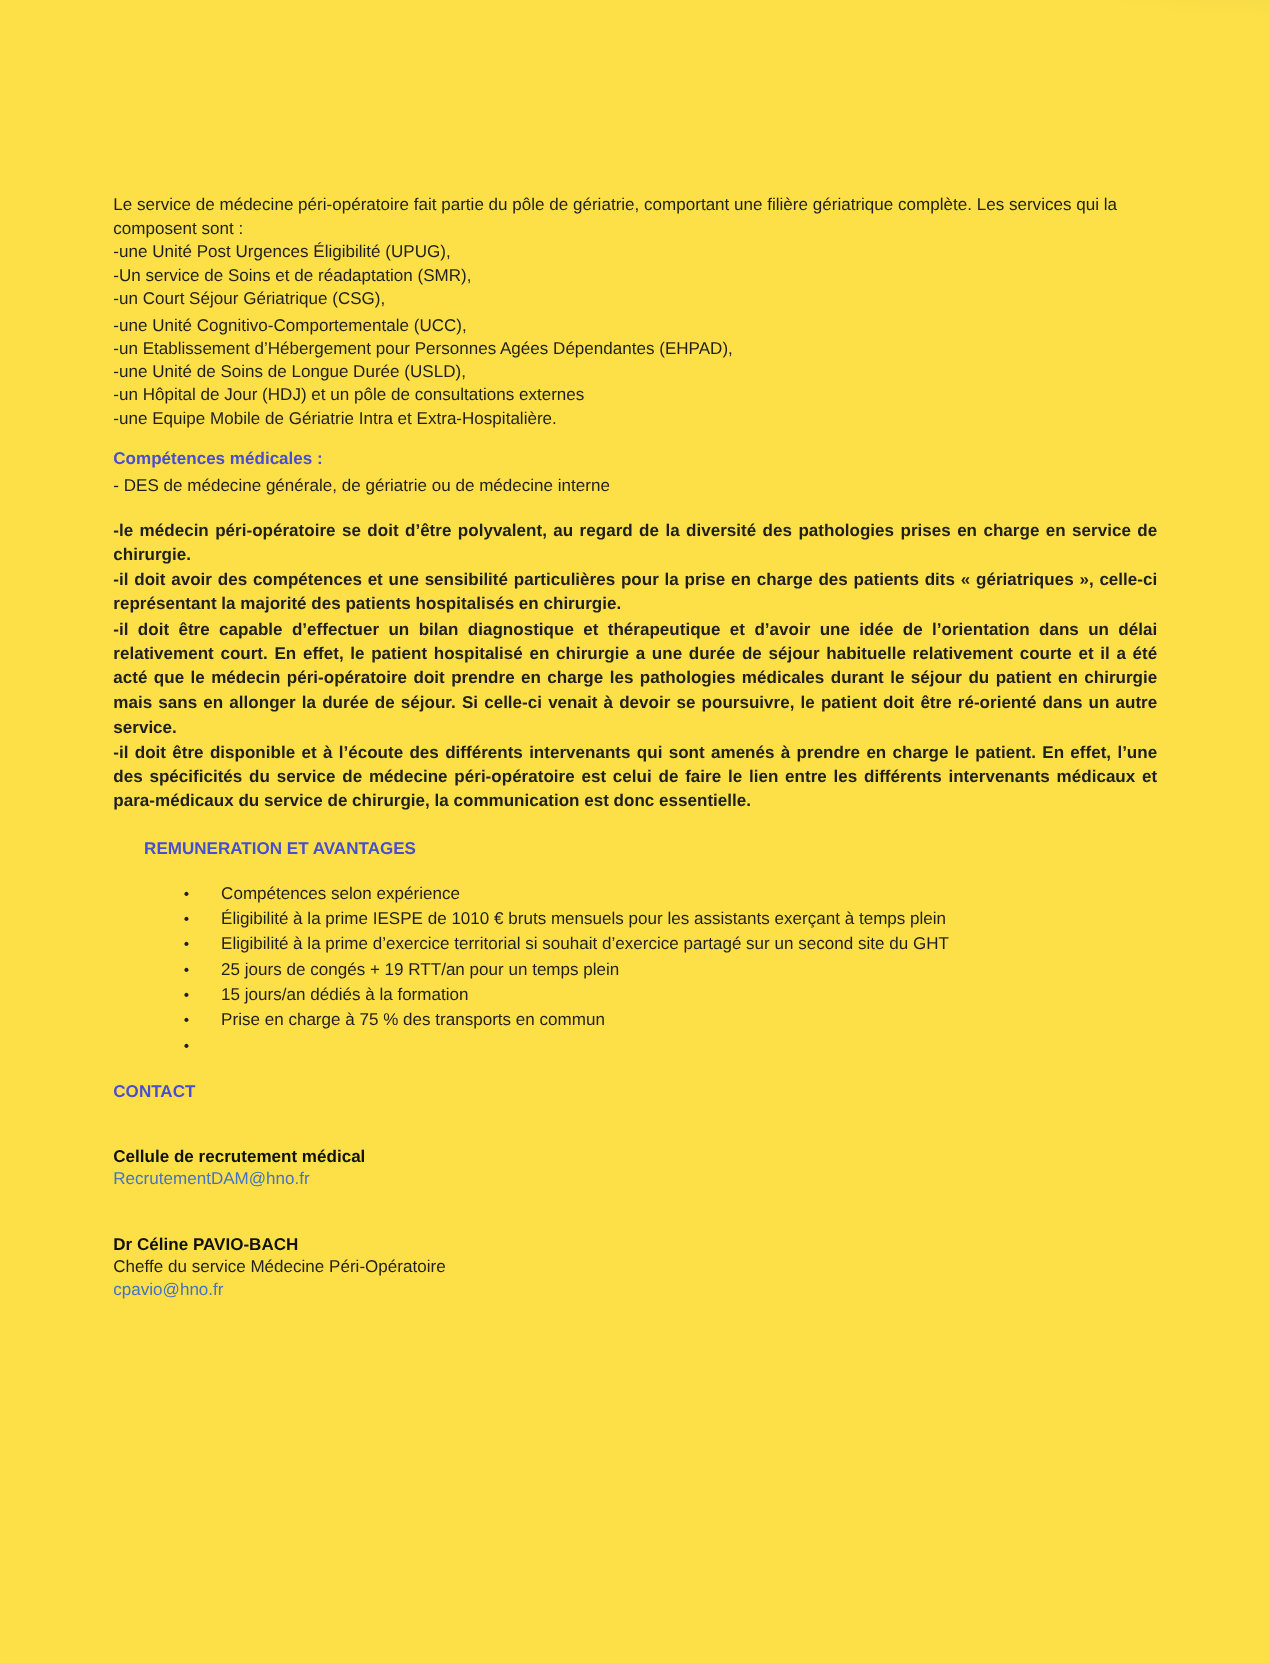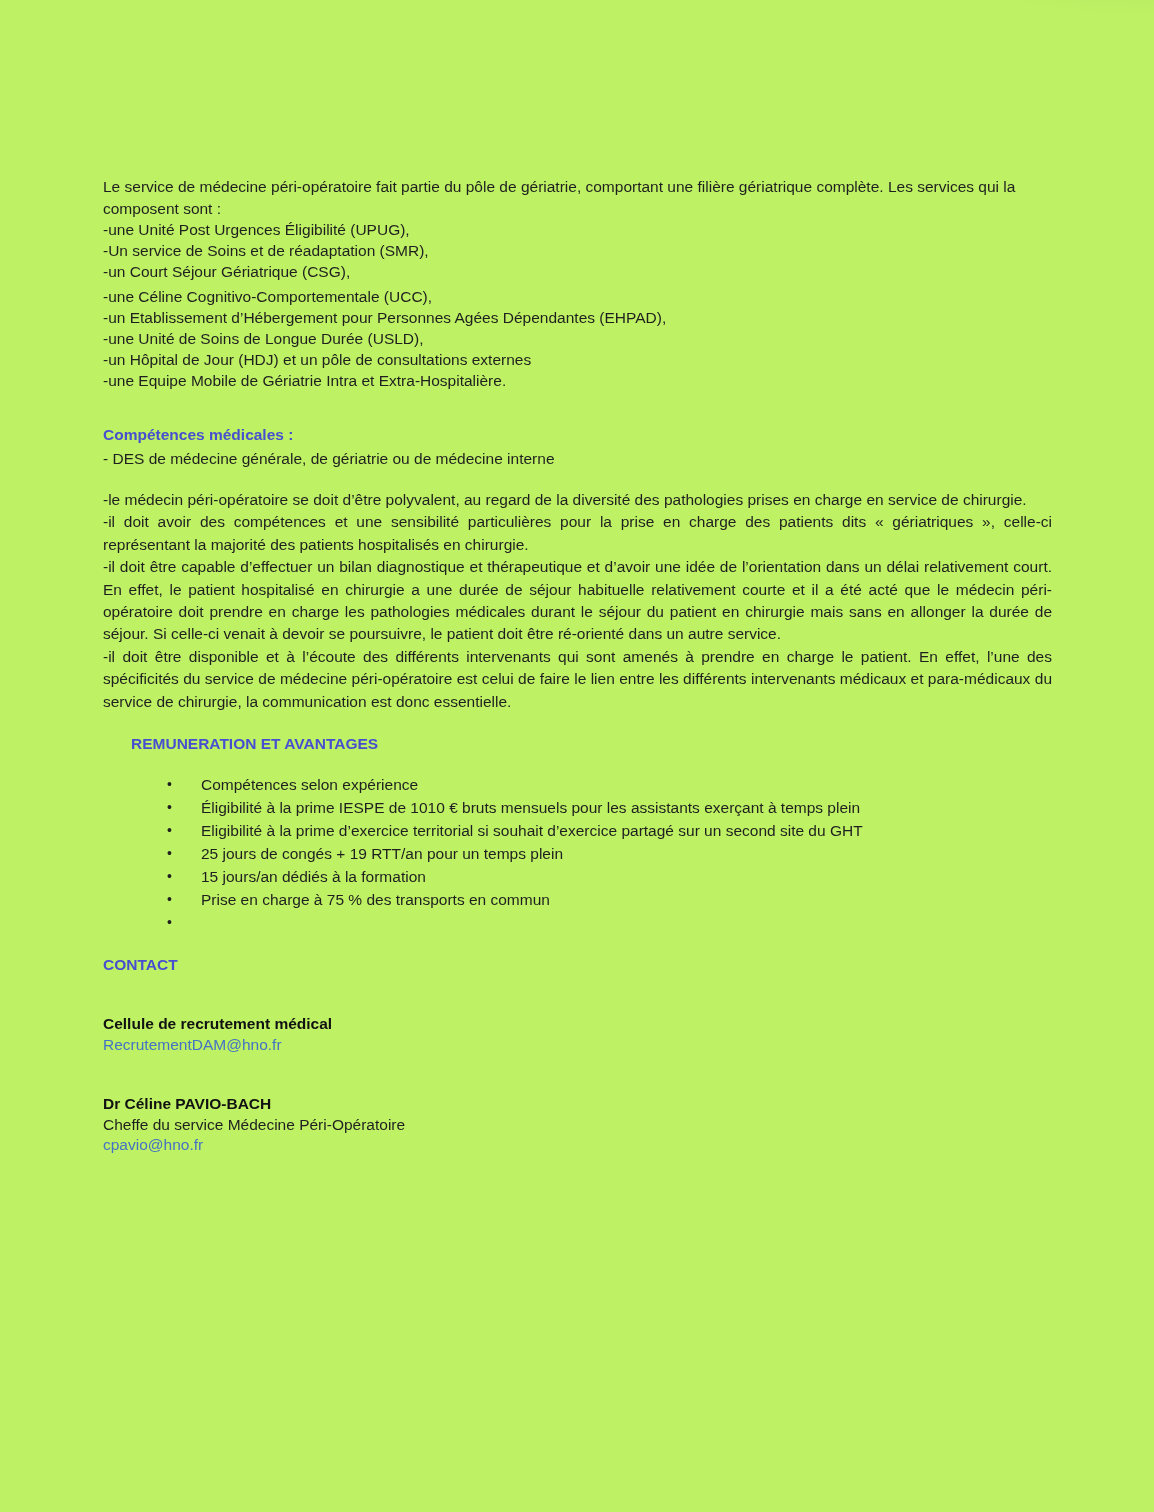--- a/index.html
+++ b/index.html
@@ -5,21 +5,21 @@
   * { margin: 0; padding: 0; box-sizing: border-box; }
   html, body {
     background: #ffffff;
     font-family: "Liberation Sans", sans-serif;
     color: #1f1f1f;
   }
   .page {
     position: relative;
     width: 1154px;
     height: 1512px;
-    background: #bef264;
+    background: #fde047;
     overflow: hidden;
   }
   .corner-shade {
     position: absolute;
     top: 0; right: 0;
     width: 400px; height: 60px;
     background: radial-gradient(ellipse 440px 190px at 100% -120px,
                 rgba(40,40,40,0.17), rgba(40,40,40,0) 72%);
     pointer-events: none;
   }
@@ -30,24 +30,24 @@
     line-height: 21px;
   }
   .lead { line-height: 21.5px; }
   .service-line { line-height: 21px; }
   .service-line.gap-before { margin-top: 4px; }
   .h-blue {
     color: #484ed0;
     font-weight: 700;
     line-height: 21px;
   }
-  .sec-comp-med { margin-top: 33px; }
+  .sec-comp-med { margin-top: 16px; }
   .sec-comp-med .item { margin-top: 3px; }
   .sec-comp-comp { margin-top: 20px; }
-  .sec-comp-comp .paras { margin-top: 7px; }
+  .sec-comp-comp .paras { margin-top: 7px; font-weight: bold; }
   .para {
     text-align: justify;
     line-height: 22.4px;
   }
   .sec-remu { margin-top: 20px; margin-left: 28px; }
   .bullets { margin-top: 20px; }
   .bullet-item {
     display: flex;
     line-height: 21px;
     margin-bottom: 2px;
@@ -73,21 +73,21 @@
   <div class="corner-shade"></div>
 
   <div class="content">
 
     <div>
       <p class="lead">Le service de médecine péri-opératoire fait partie du pôle de gériatrie, comportant une filière gériatrique complète. Les services qui la composent sont :</p>
       <div>
         <div class="service-line">-une Unité Post Urgences Éligibilité (UPUG),</div>
         <div class="service-line">-Un service de Soins et de réadaptation (SMR),</div>
         <div class="service-line">-un Court Séjour Gériatrique (CSG),</div>
-        <div class="service-line gap-before">-une Céline Cognitivo-Comportementale (UCC),</div>
+        <div class="service-line gap-before">-une Unité Cognitivo-Comportementale (UCC),</div>
         <div class="service-line">-un Etablissement d’Hébergement pour Personnes Agées Dépendantes (EHPAD),</div>
         <div class="service-line">-une Unité de Soins de Longue Durée (USLD),</div>
         <div class="service-line">-un Hôpital de Jour (HDJ) et un pôle de consultations externes</div>
         <div class="service-line">-une Equipe Mobile de Gériatrie Intra et Extra-Hospitalière.</div>
       </div>
     </div>
 
     <div class="sec-comp-med">
       <div class="h-blue">Compétences médicales :</div>
       <div class="item">- DES de médecine générale, de gériatrie ou de médecine interne</div>

